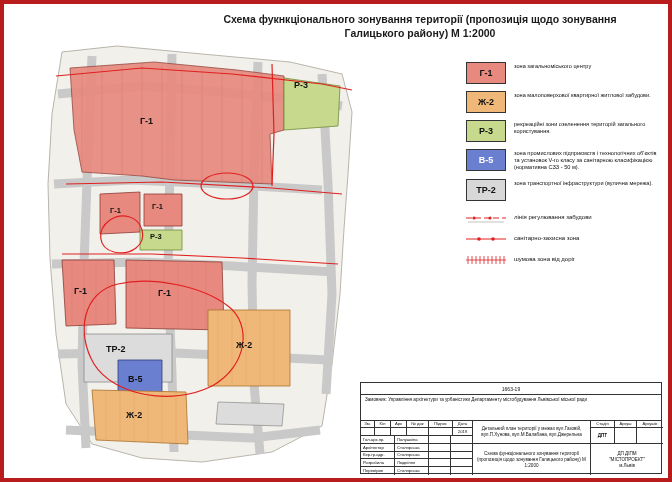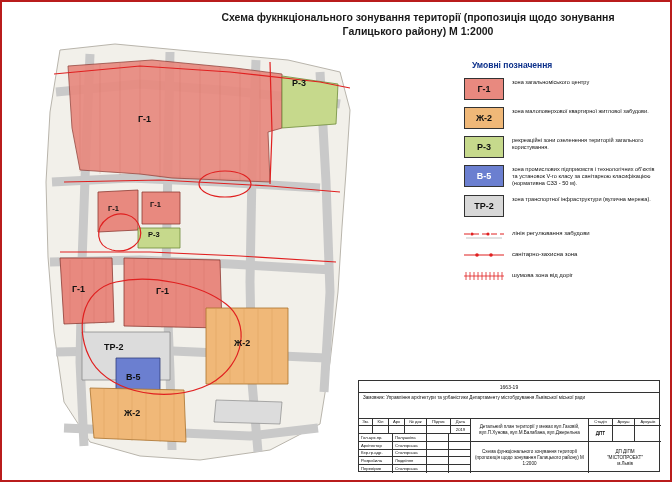--- a/index.html
+++ b/index.html
@@ -1,17 +1,17 @@
 <!DOCTYPE html>
 <html><head>
 <meta charset="utf-8">
 <style>
   html,body{margin:0;padding:0;}
   body{width:672px;height:482px;background:#ffffff;font-family:"Liberation Sans",sans-serif;color:#1a1a1a;position:relative;overflow:hidden;}
-  .sheet{position:absolute;inset:0;border:2px solid #b91c1c;box-sizing:border-box;}
+  .sheet{position:absolute;inset:0;border:4px solid #b91c1c;box-sizing:border-box;}
   
   .title{position:absolute;left:196px;top:8px;width:440px;text-align:center;font-size:10.5px;font-weight:bold;line-height:14px;}
   
   .map{position:absolute;left:18px;top:30px;width:420px;height:440px;}
   .mapsvg{position:absolute;left:0;top:0;}
   .maplabel{position:absolute;font-size:9px;font-weight:bold;color:#111;white-space:nowrap;}
   .maplabel.sm{font-size:7.5px;}
   
   .legend{position:absolute;left:462px;top:58px;width:196px;}
   .legend-title{font-size:8.5px;font-weight:bold;color:#0b2f8a;margin-bottom:8px;margin-left:8px;}
@@ -117,21 +117,20 @@
     <div class="maplabel sm" style="left:128px;top:198px;">Р-3</div>
     <div class="maplabel" style="left:52px;top:252px;">Г-1</div>
     <div class="maplabel" style="left:136px;top:254px;">Г-1</div>
     <div class="maplabel" style="left:84px;top:310px;">ТР-2</div>
     <div class="maplabel" style="left:106px;top:340px;">В-5</div>
     <div class="maplabel" style="left:214px;top:306px;">Ж-2</div>
     <div class="maplabel" style="left:104px;top:376px;">Ж-2</div>
   </div>
 
   <div class="legend">
-    <div class="legend-title">Умовні позначення</div>
 
     <div class="leg-row">
       <div class="swatch" style="background:#e8897f;">Г-1</div>
       <div class="leg-text">зона  загальноміського центру</div>
     </div>
 
     <div class="leg-row">
       <div class="swatch" style="background:#f0b878;">Ж-2</div>
       <div class="leg-text">зона малоповерхової квартирної житлової забудови.</div>
     </div>

